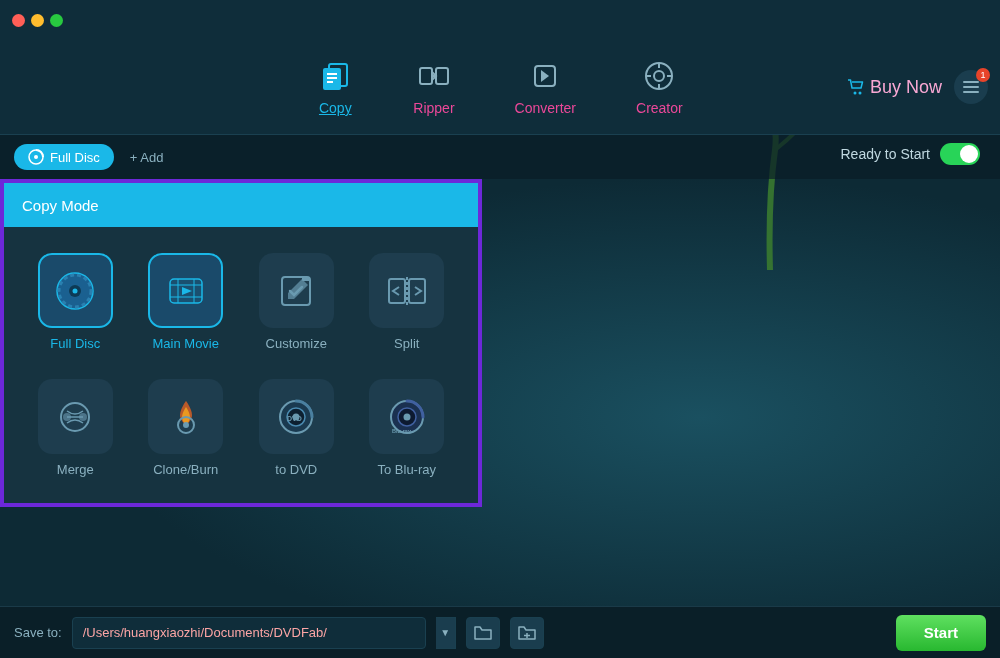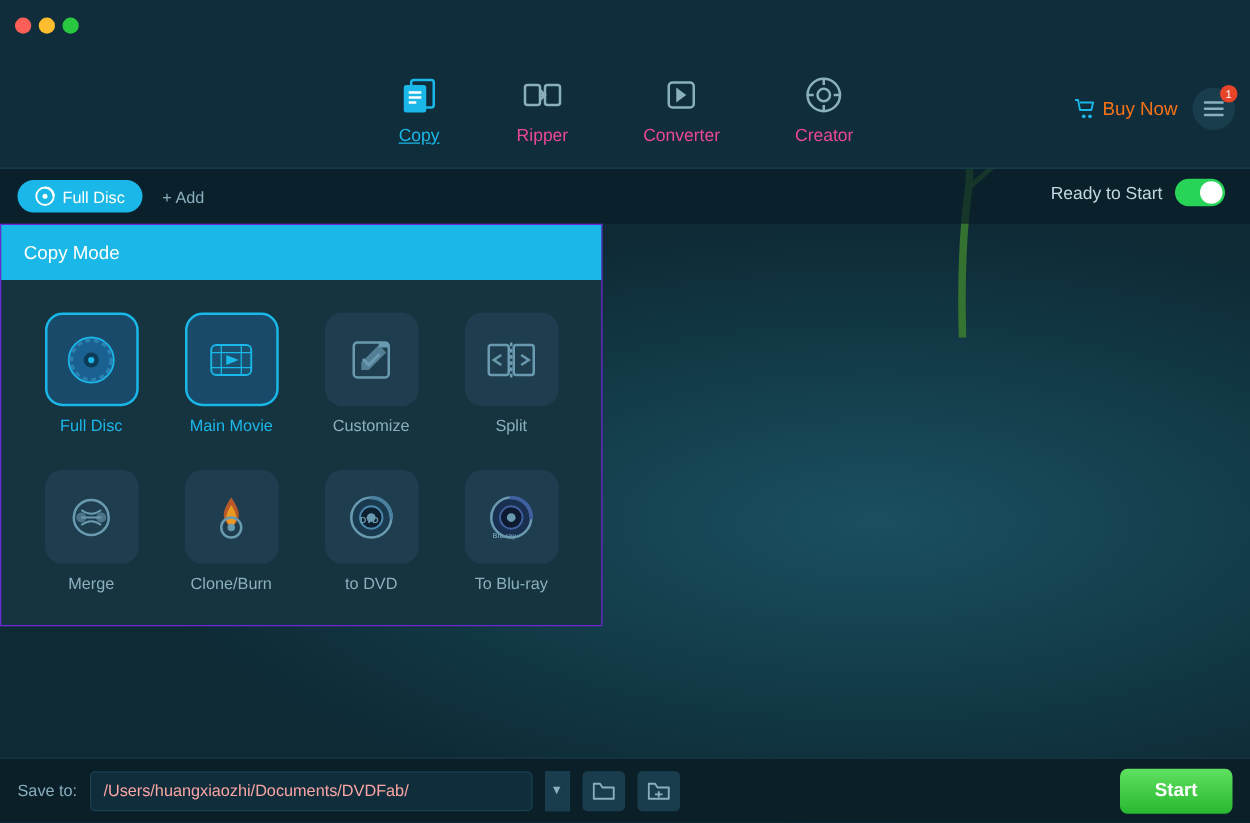--- a/index.html
+++ b/index.html
@@ -81,24 +81,24 @@
       position: absolute;
       right: 12px;
       top: 50%;
       transform: translateY(-50%);
       display: flex;
       align-items: center;
       gap: 12px;
     }
     .buy-btn {
       display: flex;
-      align-items: flex-start;
+      align-items: center;
       gap: 5px;
-      color: #f97316;
-      font-size: 15px;
+      color: #f9a8d4;
+      font-size: 18px;
       cursor: pointer;
     }
     .menu-btn {
       position: relative;
       width: 34px;
       height: 34px;
       border-radius: 50%;
       background: #1a3d4e;
       display: flex;
       align-items: center;
@@ -193,21 +193,21 @@
     }
 
     
     .copy-mode-panel {
       position: absolute;
       top: 44px;
       left: 0;
       width: 482px;
       background: #163340;
       z-index: 100;
-      border: 1px solid #6d28d9;
+      border: 4px solid #6d28d9;
     }
     .copy-mode-header {
       background: #1ab8e8;
       color: white;
       font-size: 15px;
       font-weight: 500;
       padding: 10px 18px;
       height: 44px;
       display: flex;
       align-items: center;

